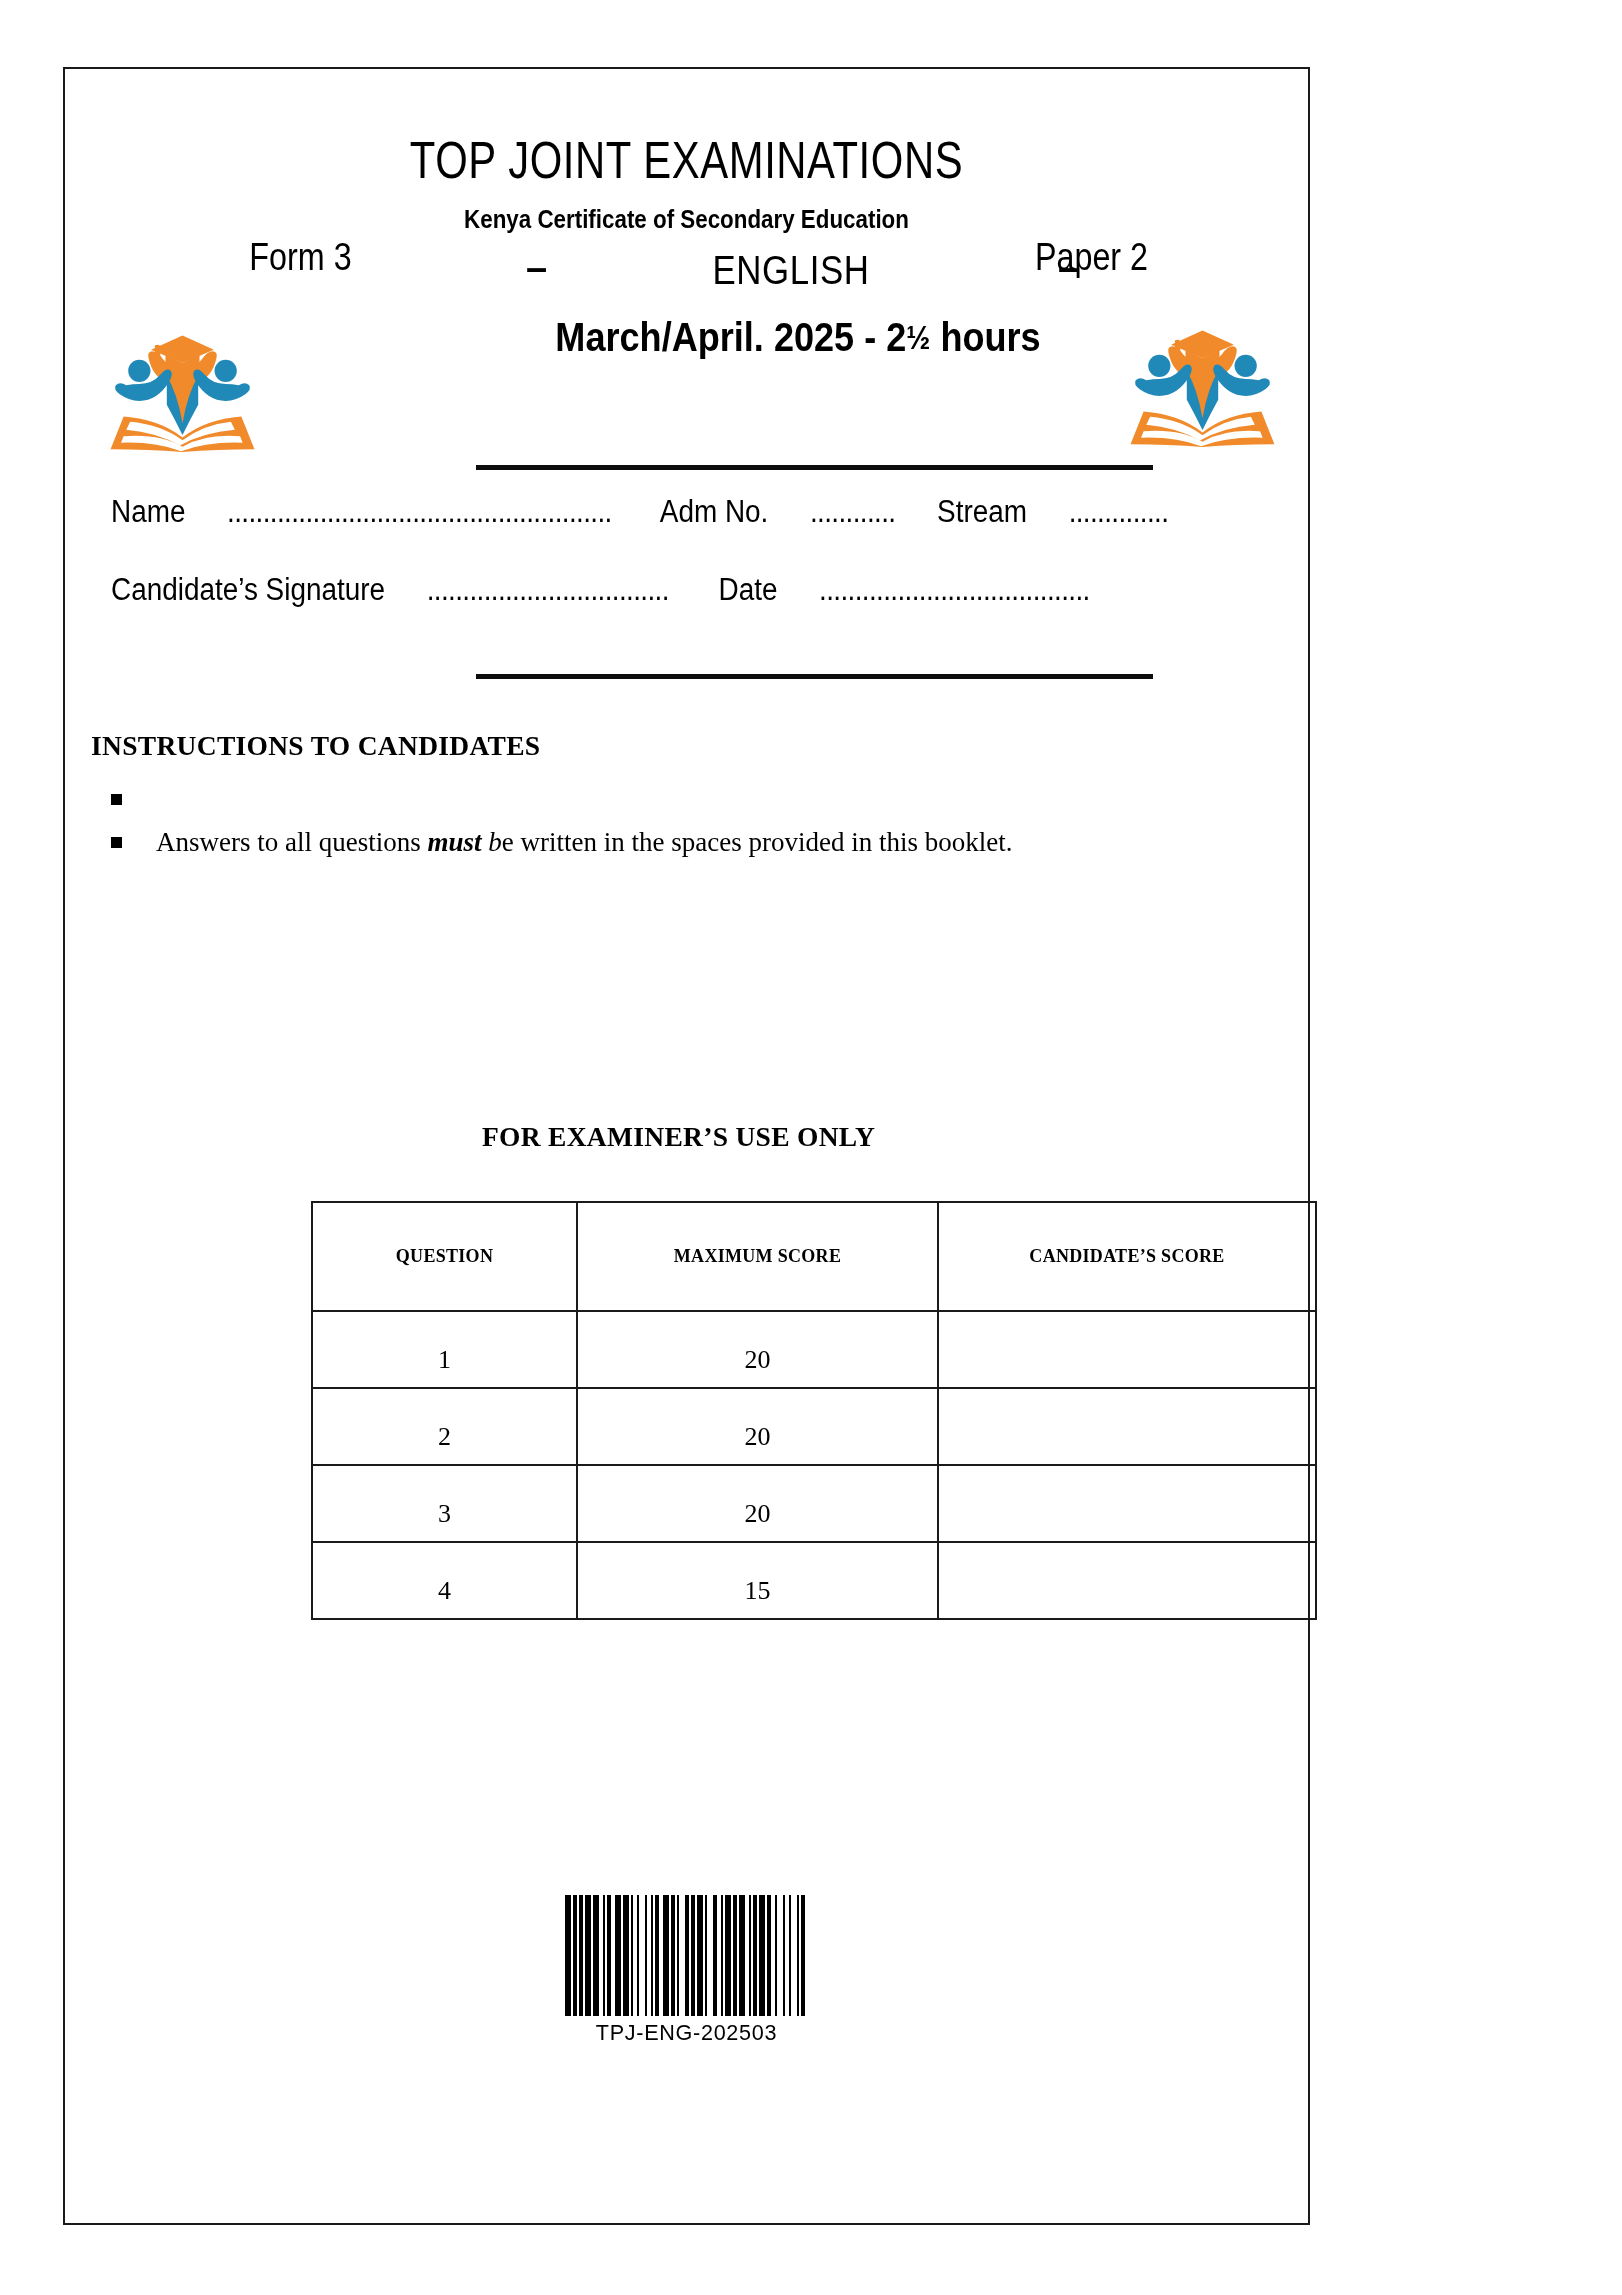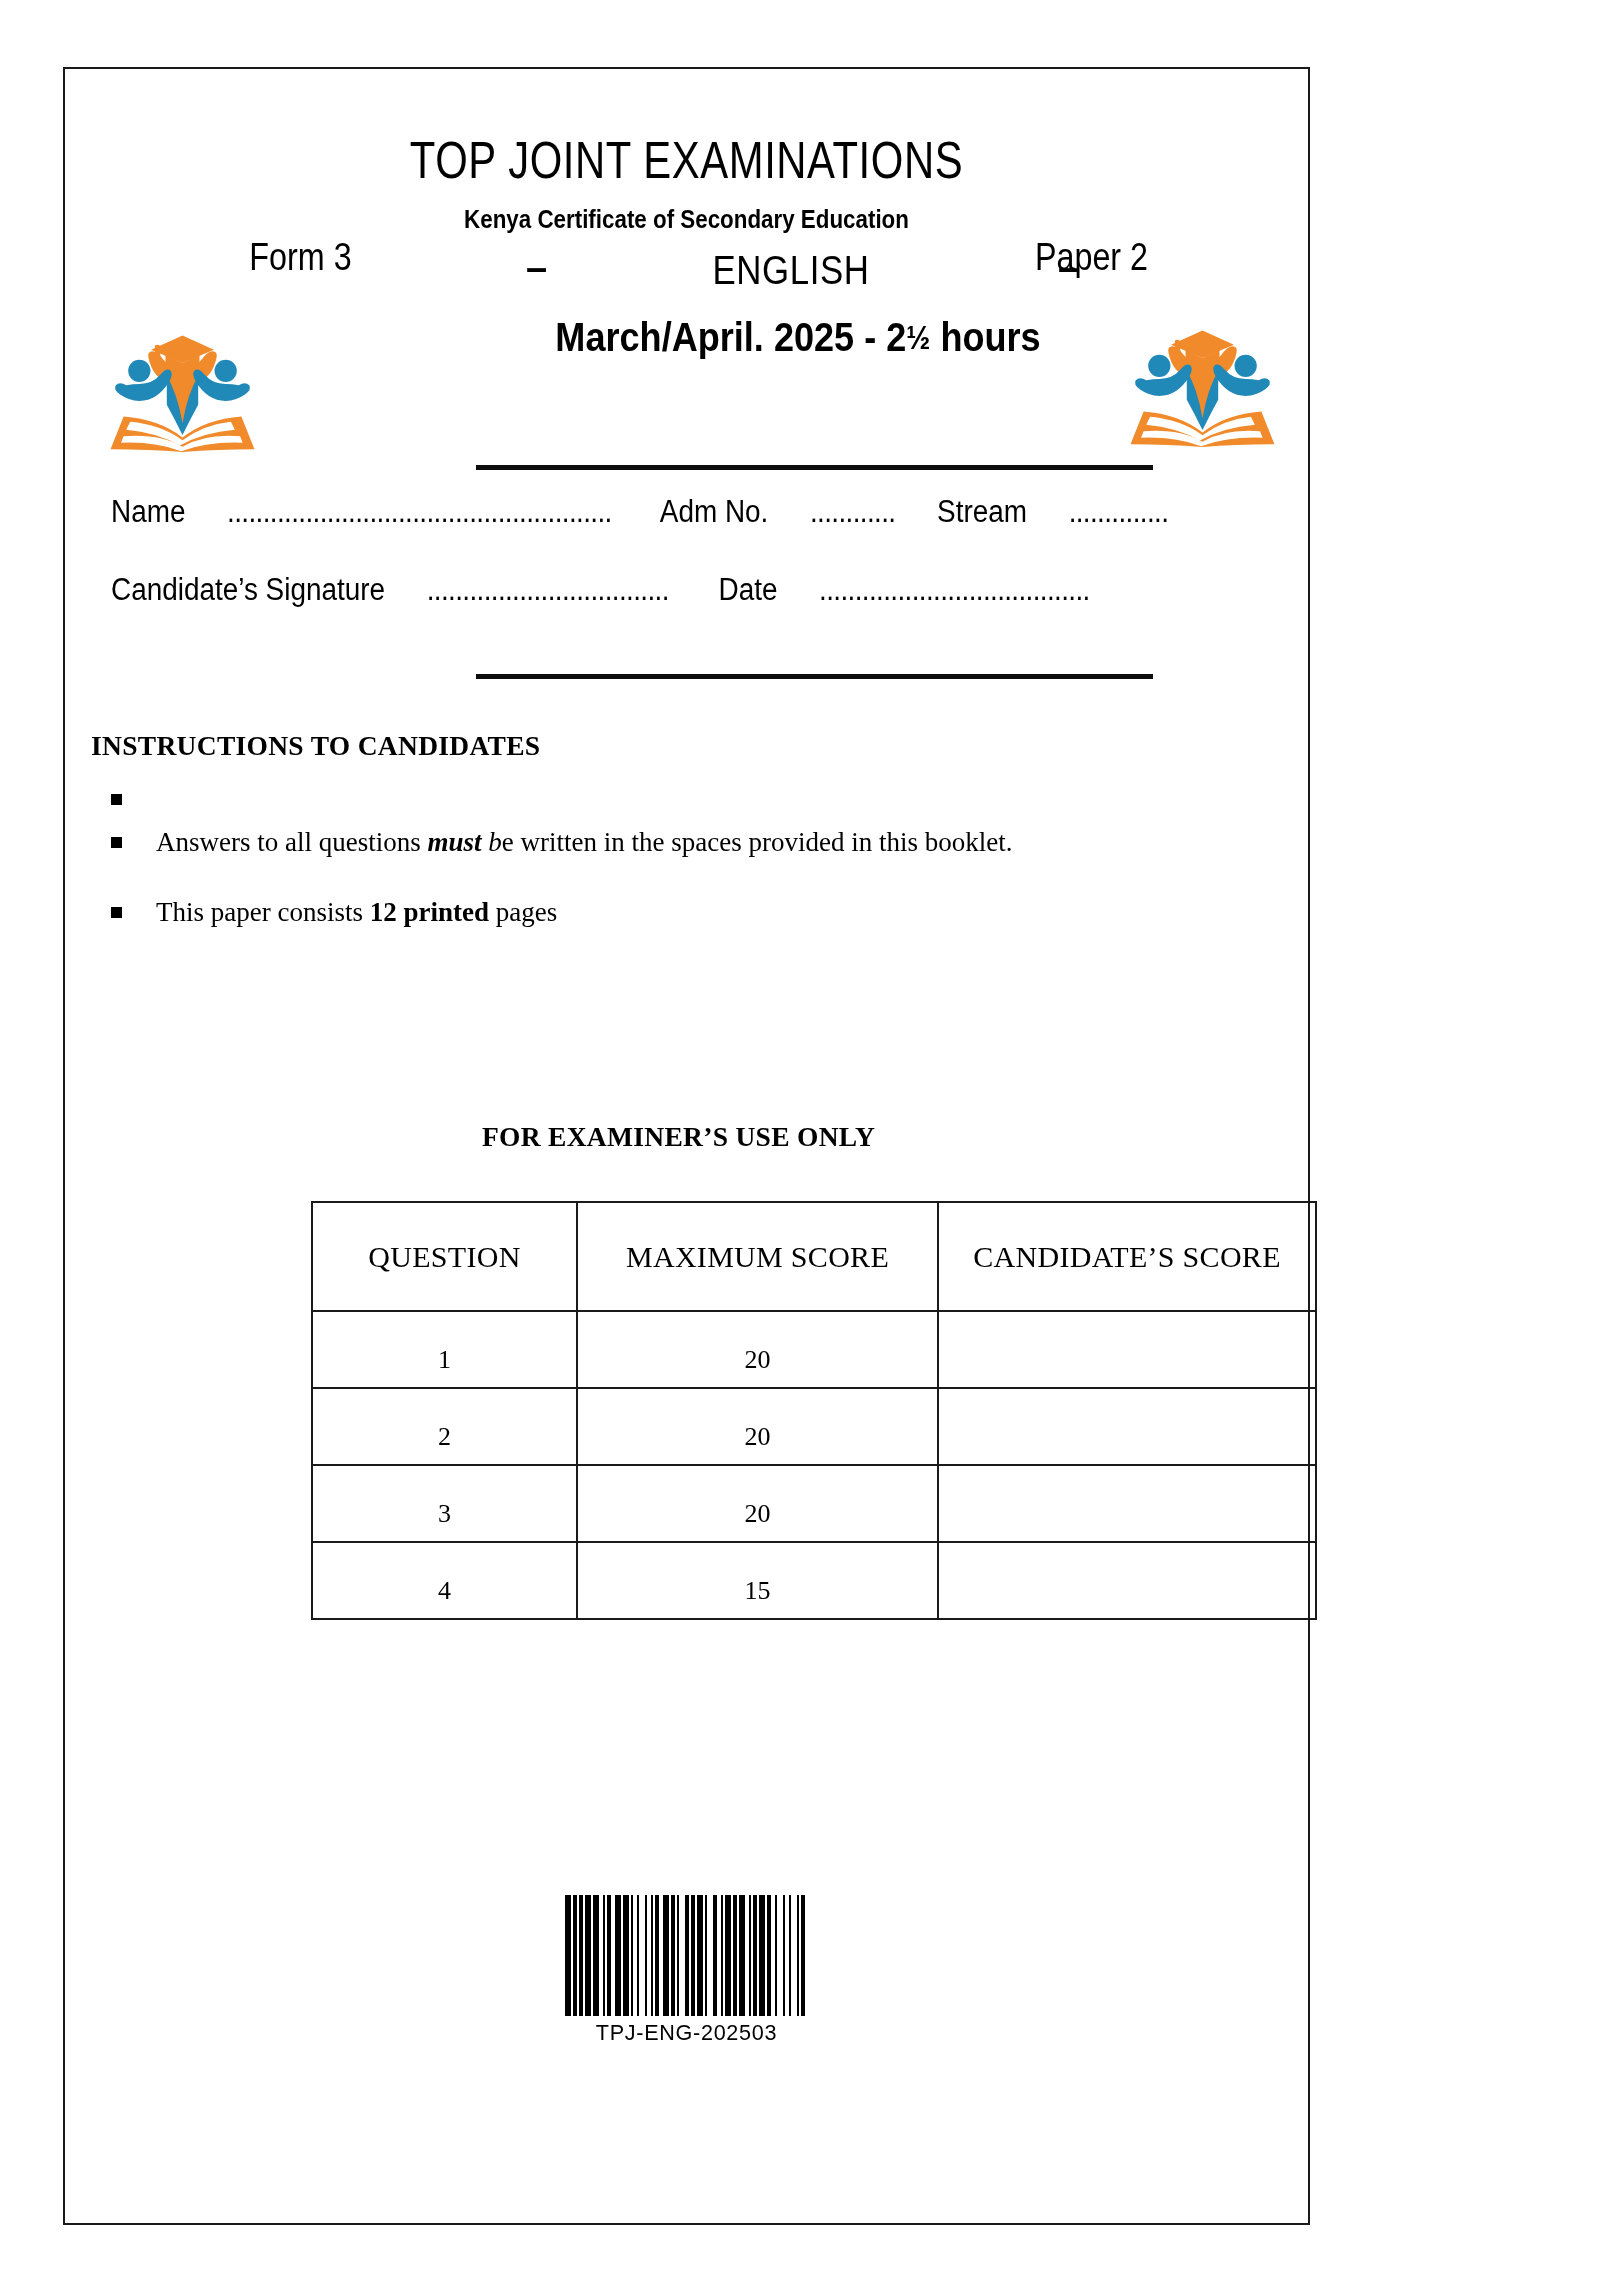--- a/index.html
+++ b/index.html
@@ -236,22 +236,22 @@
     table-layout: fixed;
   }
   .score-table td, .score-table th {
     border: 2px solid #1a1a1a;
     text-align: center;
     vertical-align: middle;
     font-family: "Liberation Serif", serif;
   }
   .score-table thead th {
     height: 105px;
-    font-size: 30px;
-    font-weight: 400;
+    font-size: 18px;
+    font-weight: 700;
     letter-spacing: 0.3px;
   }
   .score-table tbody td {
     height: 77px;
     font-size: 26px;
     font-weight: 400;
     padding-top: 22px;
     box-sizing: border-box;
   }
   .col-q   { width: 265px; }
@@ -374,21 +374,20 @@
       <span class="dots">......................................</span>
     </div>
 
     <div class="hr-rule hr-bottom"></div>
 
     <div class="instr-heading">INSTRUCTIONS TO CANDIDATES</div>
 
     <div class="instr-list" id="instructions-list">
         <div class="instr-item"><span class="instr-bullet"></span></div>
         <div class="instr-item"><span class="instr-bullet"></span><span class="instr-text"><span>Answers to all questions </span><span class="bi">must</span><span> </span><i>b</i><span>e written in the spaces provided in this booklet.</span></span></div>
-        <div class="instr-item"><span class="instr-bullet"></span><span class="instr-text"><span>This paper consists </span><b>12 printed</b><span> pages</span></span></div>
       </div>
 
     <div class="examiner-heading">FOR EXAMINER’S USE ONLY</div>
 
     <table class="score-table">
       <colgroup>
         <col class="col-q">
           <col class="col-max">
           <col class="col-cand">
       </colgroup>

